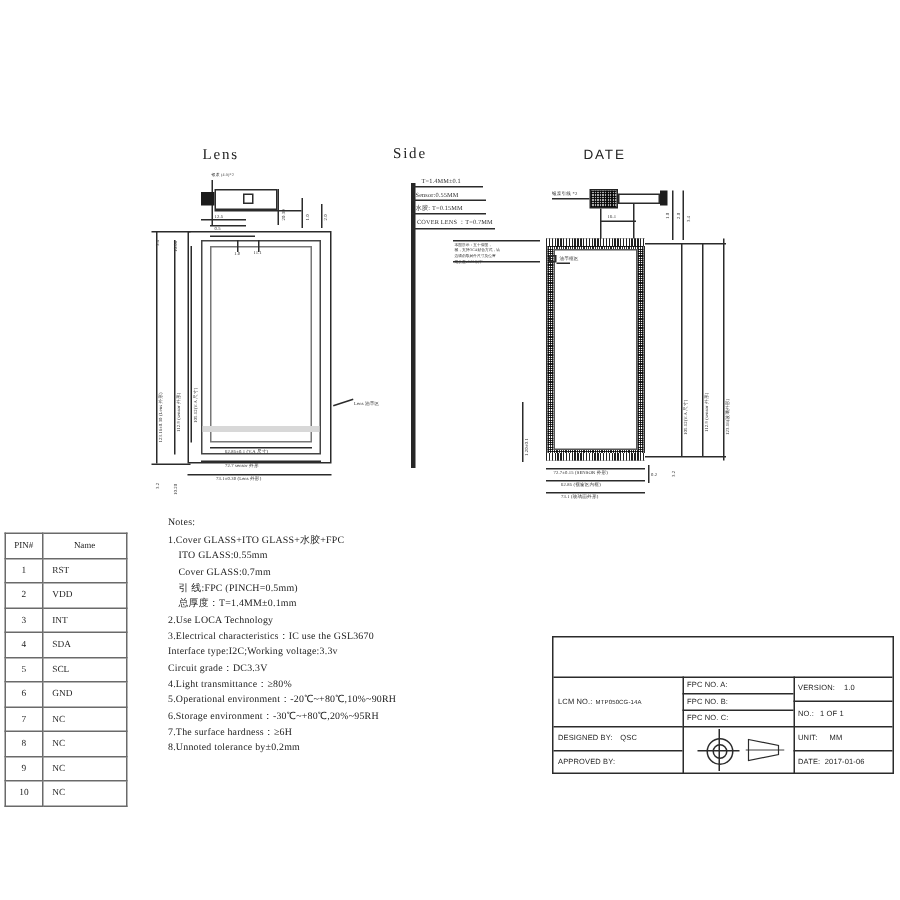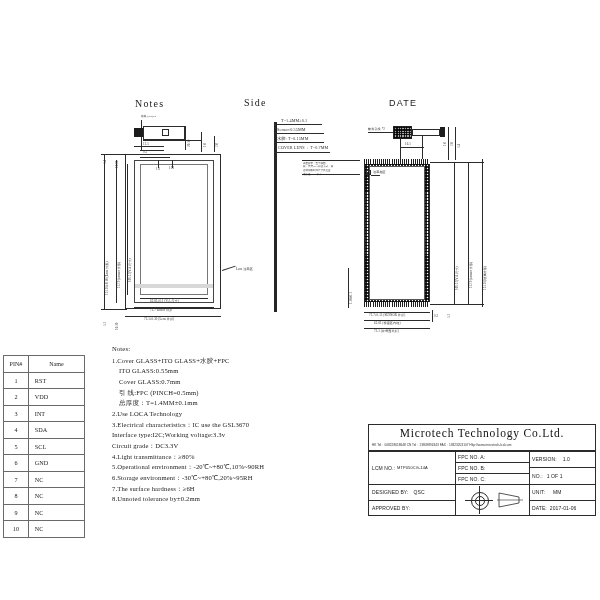--- a/index.html
+++ b/index.html
@@ -77,22 +77,22 @@
 
   
   .projcircle{position:absolute;border:1px solid #2b2b2b;border-radius:50%;}
   .projcone{position:absolute;}
 </style>
 </head>
 <body>
 
 <div class="page">
 
-  <div class="viewtitle" style="left:135px;top:98px;">Notes</div>
-  <div class="viewtitle" style="left:244px;top:97px;">Side</div>
+  <div class="viewtitle" style="left:135px;top:98px;">Lens</div>
+  <div class="viewtitle" style="left:262px;top:97px;">Side</div>
   <div class="viewtitle" style="left:389px;top:98px;font-family:'Liberation Sans',sans-serif;font-size:9px;">DATE</div>
 
   <div id="front-view">
 
     <div class="ln vl" style="left:45px;top:10px;width:1px;height:30px;"></div>
     <div class="abs" style="left:38px;top:18px;width:9px;height:9px;background:#1b1b1b;"></div>
     <div class="box" style="left:47px;top:16px;width:42px;height:14px;"></div>
     <div class="box" style="left:66px;top:19px;width:7px;height:7px;"></div>
     <div class="ln hl" style="left:47px;top:30px;width:58px;"></div>
     <div class="ln vl" style="left:89px;top:16px;height:24px;"></div>
@@ -289,24 +289,20 @@
     <div class="nline">Circuit grade：DC3.3V</div>
     <div class="nline">4.Light transmittance：≥80%</div>
     <div class="nline">5.Operational environment：-20℃~+80℃,10%~90RH</div>
     <div class="nline">6.Storage environment：-30℃~+80℃,20%~95RH</div>
     <div class="nline">7.The surface hardness：≥6H</div>
     <div class="nline">8.Unnoted tolerance by±0.2mm</div>
   </div>
 
   <div id="title-block">
 
-    <div id="tb-company">
-      <div class="cname">Microtech Technology Co.Ltd.</div>
-      <div class="contact">HK Tel：008228618648   CN Tel：13809894343 FAX：13823203107  Http://www.microtech-lcd.com</div>
-    </div>
 
     <div class="tbsep" style="left:0;top:26px;width:100%;height:1px;"></div>
     <div class="tbsep" style="left:86px;top:26px;width:1px;height:65px;"></div>
     <div class="tbsep" style="left:160px;top:26px;width:1px;height:65px;"></div>
     <div class="tbsep" style="left:86px;top:37px;width:74px;height:1px;"></div>
     <div class="tbsep" style="left:86px;top:48px;width:74px;height:1px;"></div>
     <div class="tbsep" style="left:86px;top:59px;width:140px;height:1px;"></div>
     <div class="tbsep" style="left:0;top:59px;width:86px;height:1px;"></div>
     <div class="tbsep" style="left:0;top:75px;width:86px;height:1px;"></div>
     <div class="tbsep" style="left:160px;top:42px;width:66px;height:1px;"></div>

